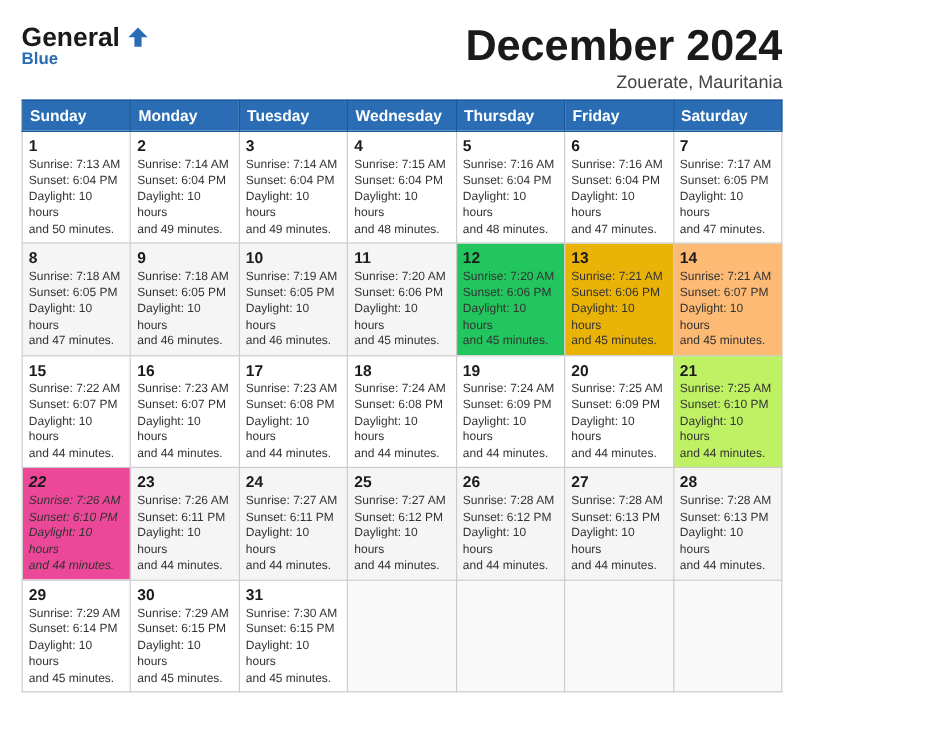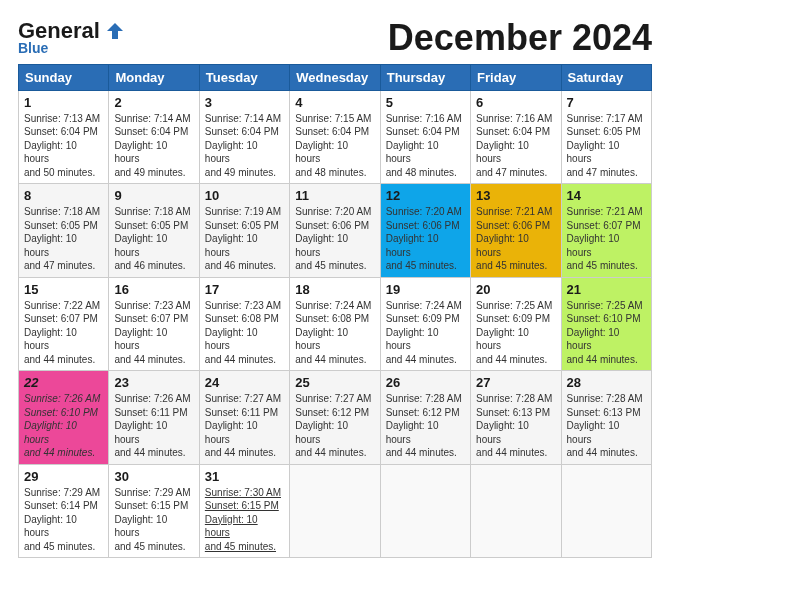--- a/index.html
+++ b/index.html
@@ -90,20 +90,21 @@
       <div style="display:flex;align-items:center;gap:2px;">
         <span style="font-size:22px;font-weight:bold;color:#1a1a1a;">General</span>
         <svg width="22" height="22" viewBox="0 0 22 22" style="margin-left:2px;">
           <path d="M11 3 L19 11 L14 11 L14 19 L8 19 L8 11 L3 11 Z" fill="#2a6db5"></path>
         </svg>
       </div>
       <span style="font-size:14px;font-weight:bold;color:#2a6db5;margin-top:-4px;">Blue</span>
     </div>
     <div class="title-block">
       <div class="month-title">December 2024</div>
+      <div class="location">Zouerate, Mauritania</div>
     </div>
   </div>
 
   <table class="calendar">
     <thead>
       <tr>
         <th>Sunday</th>
         <th>Monday</th>
         <th>Tuesday</th>
         <th>Wednesday</th>
@@ -186,35 +187,35 @@
 Daylight: 10 hours
 and 46 minutes.</div>
           </td>
           <td style="background: rgb(245, 245, 245);">
             <span class="day-number">11</span>
             <div class="day-info" style="white-space: pre-line;">Sunrise: 7:20 AM
 Sunset: 6:06 PM
 Daylight: 10 hours
 and 45 minutes.</div>
           </td>
-          <td style="background: #0ea5e9;">
+          <td style="background: #22c55e;">
             <span class="day-number">12</span>
             <div class="day-info" style="white-space: pre-line;">Sunrise: 7:20 AM
 Sunset: 6:06 PM
 Daylight: 10 hours
 and 45 minutes.</div>
           </td>
           <td style="background: #eab308;">
             <span class="day-number">13</span>
             <div class="day-info" style="white-space: pre-line;">Sunrise: 7:21 AM
 Sunset: 6:06 PM
 Daylight: 10 hours
 and 45 minutes.</div>
           </td>
-          <td style="background: #bef264;">
+          <td style="background: #fdba74;">
             <span class="day-number">14</span>
             <div class="day-info" style="white-space: pre-line;">Sunrise: 7:21 AM
 Sunset: 6:07 PM
 Daylight: 10 hours
 and 45 minutes.</div>
           </td>
         </tr>
         <tr>
           <td style="background: rgb(255, 255, 255);">
             <span class="day-number">15</span>
@@ -327,21 +328,21 @@
           </td>
           <td style="background: rgb(255, 255, 255);">
             <span class="day-number">30</span>
             <div class="day-info" style="white-space: pre-line;">Sunrise: 7:29 AM
 Sunset: 6:15 PM
 Daylight: 10 hours
 and 45 minutes.</div>
           </td>
           <td style="background: rgb(255, 255, 255);">
             <span class="day-number">31</span>
-            <div class="day-info" style="white-space: pre-line; text-decoration: underline;">Sunrise: 7:30 AM
+            <div class="day-info" style="white-space: pre-line;">Sunrise: 7:30 AM
 Sunset: 6:15 PM
 Daylight: 10 hours
 and 45 minutes.</div>
           </td>
           <td class="empty-cell" style="background: rgb(249, 249, 249);"></td>
           <td class="empty-cell" style="background: rgb(249, 249, 249);"></td>
           <td class="empty-cell" style="background: rgb(249, 249, 249);"></td>
           <td class="empty-cell" style="background: rgb(249, 249, 249);"></td>
         </tr>
       </tbody>

